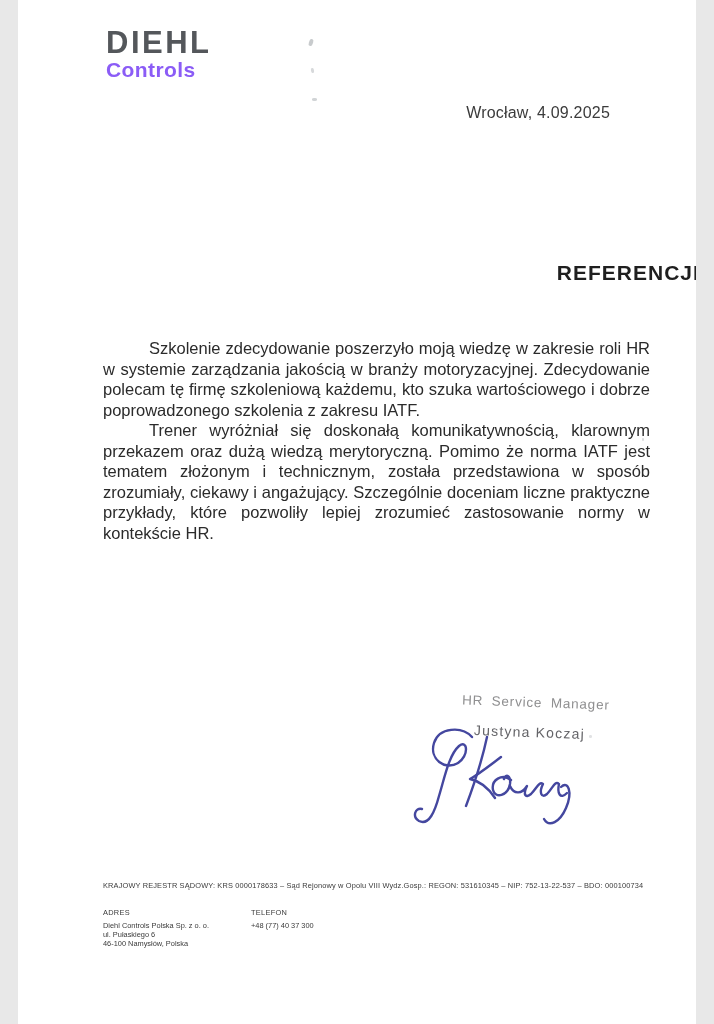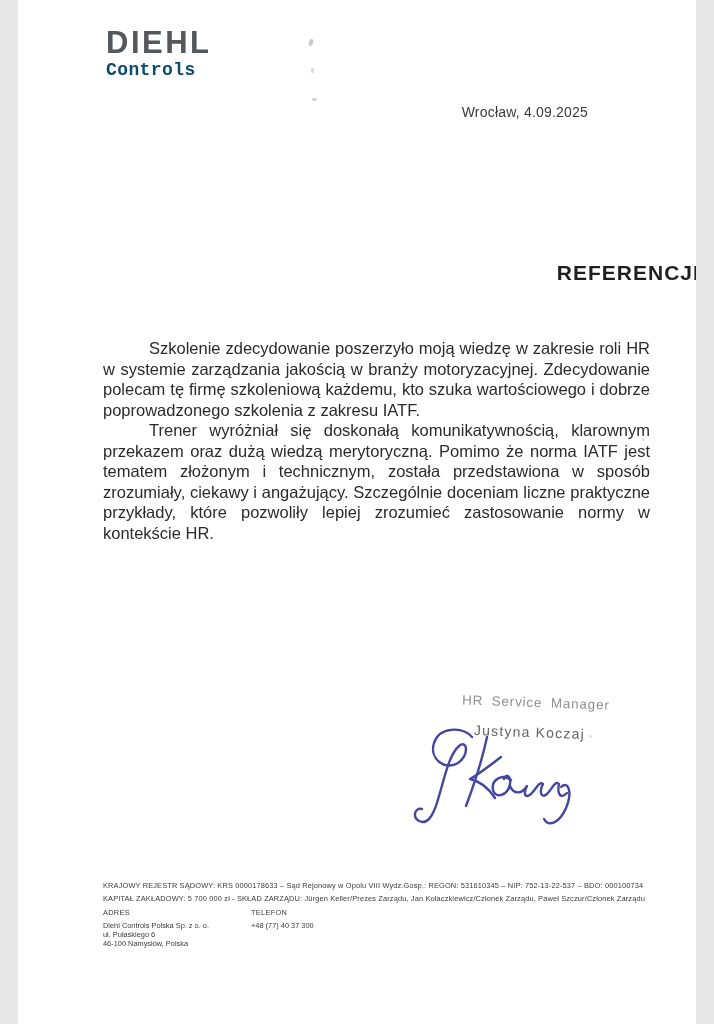--- a/index.html
+++ b/index.html
@@ -18,42 +18,41 @@
   
   .logo { position: absolute; left: 88px; top: 28px; }
   .logo-primary {
     font-size: 31px;
     font-weight: bold;
     letter-spacing: 2.5px;
     color: #54575b;
     line-height: 30px;
   }
   .logo-secondary {
-    font-size: 18px;
+    font-size: 21px;
     font-weight: bold;
     letter-spacing: 0.4px;
-    color: #0c4a6e;
+    color: #8b5cf6;
     line-height: 22px;
     margin-top: 1px;
-    font-family: Liberation Mono, monospace;
   }
 
   
   .speck { position: absolute; background: #9aa0a4; border-radius: 40%; }
   .speck.s1 { left: 291px; top: 39px;  width: 4px; height: 7px; opacity: .55; transform: rotate(18deg); }
   .speck.s2 { left: 293px; top: 68px;  width: 3px; height: 5px; opacity: .4;  transform: rotate(-10deg); }
   .speck.s3 { left: 294px; top: 98px;  width: 5px; height: 3px; opacity: .45; }
   .speck.s4 { left: 624px; top: 438px; width: 2px; height: 3px; opacity: .35; }
   .speck.s5 { left: 571px; top: 735px; width: 3px; height: 3px; opacity: .3; }
 
   .dateline {
     position: absolute;
     top: 104px;
-    right: 108px;
-    font-size: 14px;
+    right: 86px;
+    font-size: 16px;
     color: #3b3b3b;
     letter-spacing: 0.2px;
   }
 
   .doc-title {
     position: absolute;
     top: 261px;
     left: 12px;
     width: 100%;
     text-align: right;
@@ -180,21 +179,20 @@
                C 145 64, 147 56, 151 60
                C 149 69, 152 76, 159 69"></path>
       <path d="M 153 63
                C 160 56, 165 68, 158 84
                C 152 98, 141 104, 136 95"></path>
     </g>
   </svg>
 
   <div class="footer-legal">
     <div>KRAJOWY REJESTR SĄDOWY: KRS 0000178633 – Sąd Rejonowy w Opolu VIII Wydz.Gosp.: REGON: 531610345 – NIP: 752-13-22-537 – BDO: 000100734</div>
-    <div>KAPITAŁ ZAKŁADOWY: 5 700 000 zł - SKŁAD ZARZĄDU: Jürgen Keller/Prezes Zarządu, Jan Kołaczkiewicz/Członek Zarządu, Paweł Szczur/Członek Zarządu</div>
   </div>
 
   <div class="footer-cols">
     <div class="fcol fcol-address">
       <div class="fcol-label">ADRES</div>
       <div>Diehl Controls Polska Sp. z o. o.</div>
       <div>ul. Pułaskiego 6</div>
       <div>46-100 Namysłów, Polska</div>
     </div>
     <div class="fcol fcol-phone">

